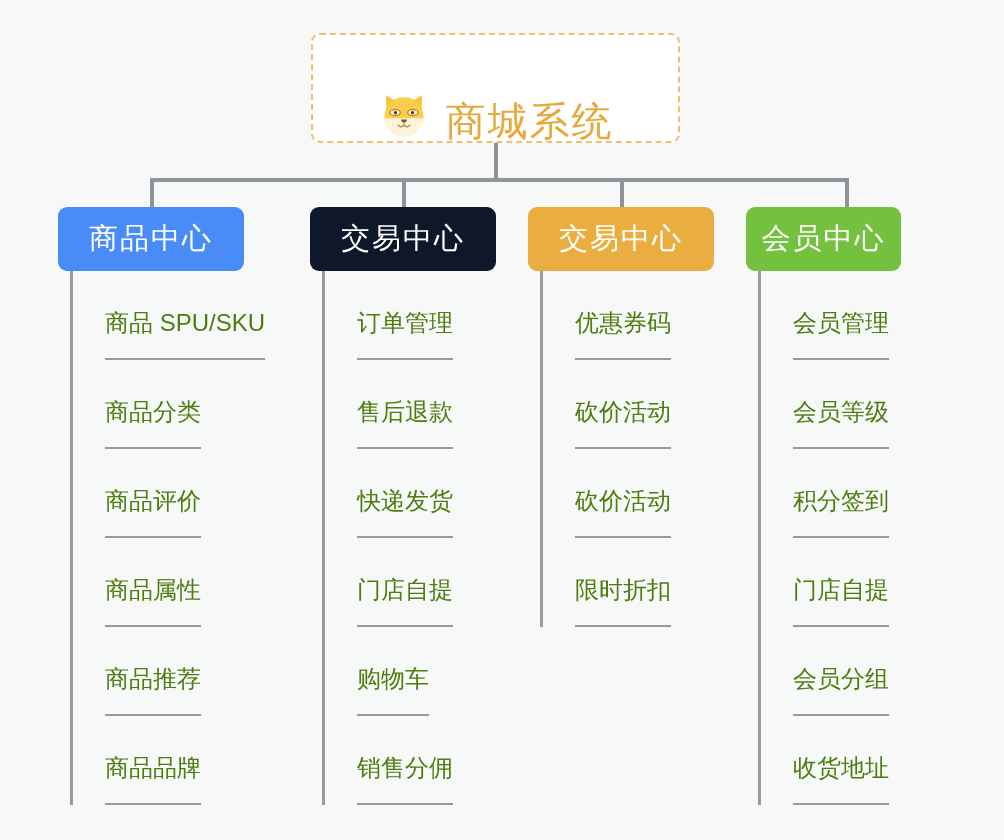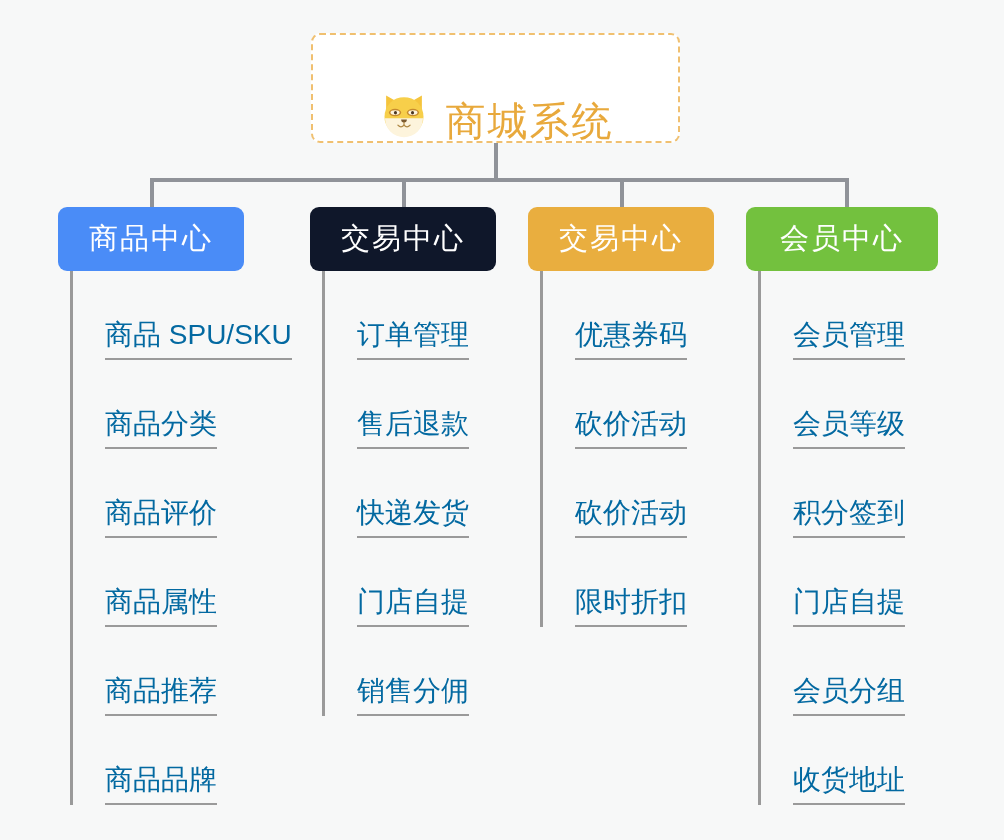--- a/index.html
+++ b/index.html
@@ -115,38 +115,38 @@
   .leaf-item {
     position: relative;
     height: 89px;
     display: flex;
     align-items: flex-end;
     padding-left: 32px;
   }
 
   .leaf-label {
     display: inline-block;
-    font-size: 28px;
+    font-size: 24px;
     line-height: 1.25;
-    color: #0369a1;
+    color: #4d7c0f;
     white-space: nowrap;
-    padding-bottom: 6px;
+    padding-bottom: 20px;
     border-bottom: 2px solid #9a9a9a;
   }
 
   
   #column-0 { left: 58px; }
   #column-1 { left: 310px; }
   #column-2 { left: 528px; }
   #column-3 { left: 746px; }
 
   #column-0 .col-header { width: 186px; }
   #column-1 .col-header { width: 186px; }
   #column-2 .col-header { width: 186px; }
-  #column-3 .col-header { width: 192px; }
+  #column-3 .col-header { width: 155px; }
 </style>
 </head>
 <body style="background: rgb(247, 248, 248);">
 
 <div id="diagram">
 
   <div id="root-card" style="background: rgb(255, 255, 255); border-color: rgb(240, 192, 112);">
     <span id="root-emoji">
       <svg viewBox="0 0 64 64" xmlns="http://www.w3.org/2000/svg" aria-hidden="true">
 
@@ -214,20 +214,23 @@
       <div class="leaf-item">
           <span class="leaf-label">售后退款</span>
         </div>
       <div class="leaf-item">
           <span class="leaf-label">快递发货</span>
         </div>
       <div class="leaf-item">
           <span class="leaf-label">门店自提</span>
         </div>
       <div class="leaf-item">
+          <span class="leaf-label">购物车</span>
+        </div>
+      <div class="leaf-item">
           <span class="leaf-label">销售分佣</span>
         </div>
     </div>
   </div>
 
   <div class="column" id="column-2">
     <div class="col-header" style="background: rgb(233, 174, 63);">交易中心</div>
     <div class="leaf-list">
       <div class="leaf-item">
           <span class="leaf-label">优惠券码</span>

